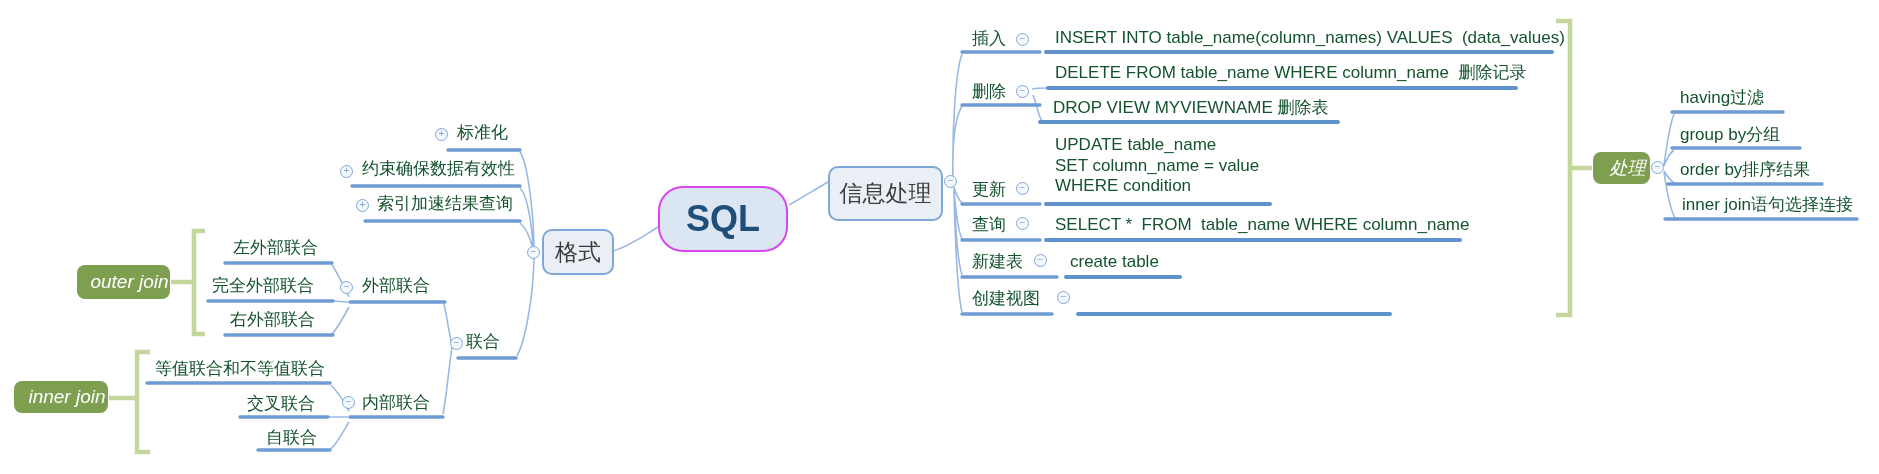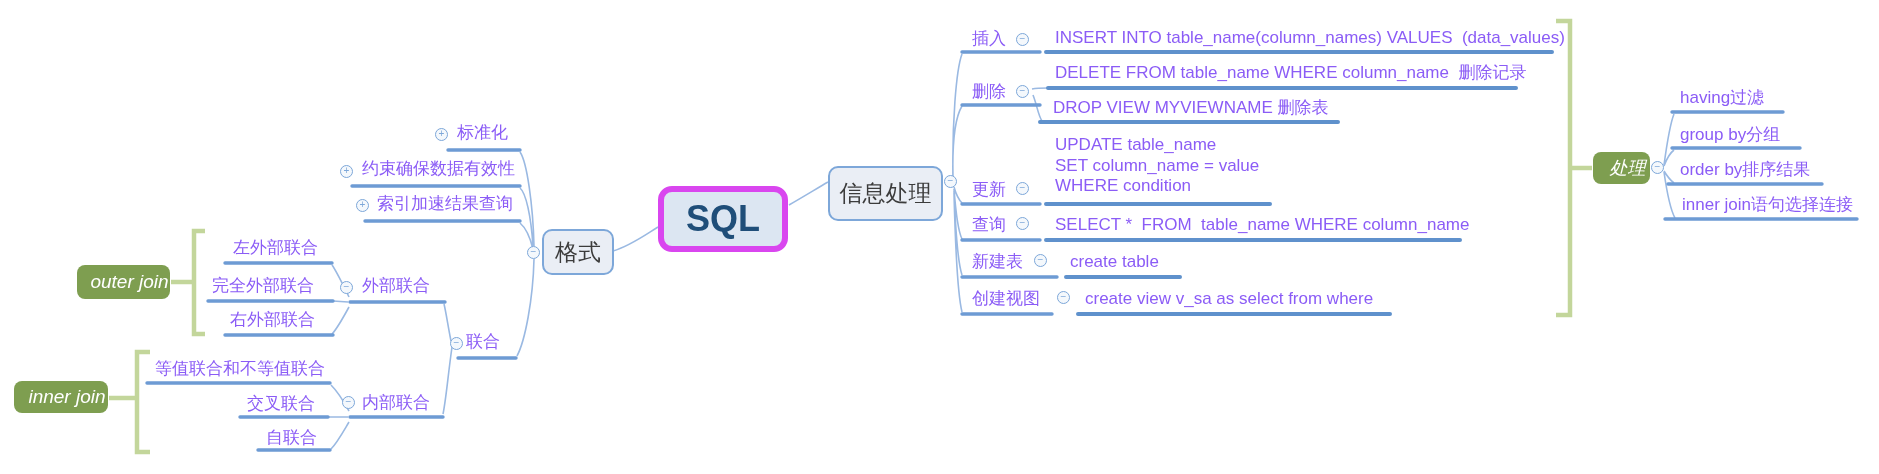--- a/index.html
+++ b/index.html
@@ -1,21 +1,21 @@
 <!DOCTYPE html>
 <html><head>
 <meta charset="utf-8">
 <style>
   html,body{margin:0;padding:0;background:#fff;}
   #canvas{position:relative;width:1879px;height:474px;background:#fff;overflow:hidden;
           font-family:"Liberation Sans","DejaVu Sans",sans-serif;}
   svg.wires{position:absolute;left:0;top:0;pointer-events:none;}
-  .t{position:absolute;font-size:17px;line-height:20px;color:#8b5cf6;white-space:pre;}
+  .t{position:absolute;font-size:17px;line-height:20px;color:#14532d;white-space:pre;}
   .node{position:absolute;display:flex;align-items:center;justify-content:center;box-sizing:border-box;}
-  .center-node{background:#dce6f2;border:6px solid #d946ef;border-radius:14px;
+  .center-node{background:#dce6f2;border:2px solid #d946ef;border-radius:25px;
                color:#1f4e79;font-weight:bold;font-size:36px;}
   .main-node{background:#eaeef5;border:2.5px solid #7da7d9;border-radius:10px;
              color:#3c3c3c;font-size:23px;}
   .green-node{background:#7e9e50;border-radius:8px;color:#ffffff;font-style:italic;font-size:19px;padding-left:12px;}
   .ic{position:absolute;width:13px;height:13px;box-sizing:border-box;border:1px solid #7da7d9;
       border-radius:50%;background:#f4f8fc;color:#7da7d9;font-size:10px;line-height:10.5px;
       text-align:center;cursor:pointer;}
 </style>
 </head>
 <body>
@@ -104,21 +104,20 @@
   <div class="t" style="left:1053px;top:98px;">DROP VIEW MYVIEWNAME 删除表</div>
   <div class="t" style="left:972px;top:180px;">更新</div>
   <div class="t" style="left:1055px;top:135px;line-height:20.5px;">UPDATE table_name
 SET column_name = value
 WHERE condition</div>
   <div class="t" style="left:972px;top:215px;">查询</div>
   <div class="t" style="left:1055px;top:215px;">SELECT *  FROM  table_name WHERE column_name</div>
   <div class="t" style="left:972px;top:252px;">新建表</div>
   <div class="t" style="left:1070px;top:252px;text-align:center;">create table</div>
   <div class="t" style="left:972px;top:289px;">创建视图</div>
-  <div class="t" style="left:1085px;top:289px;">create view v_sa as select from where</div>
 
   <div class="t" style="left:1680px;top:88px;">having过滤</div>
   <div class="t" style="left:1680px;top:125px;">group by分组</div>
   <div class="t" style="left:1680px;top:160px;">order by排序结果</div>
   <div class="t" style="left:1682px;top:195px;">inner join语句选择连接</div>
 
   <span class="ic" style="left:435px;top:128px;">+</span>
   <span class="ic" style="left:340px;top:165px;">+</span>
   <span class="ic" style="left:356px;top:199px;">+</span>
   <span class="ic" style="left:527px;top:246px;">−</span>

